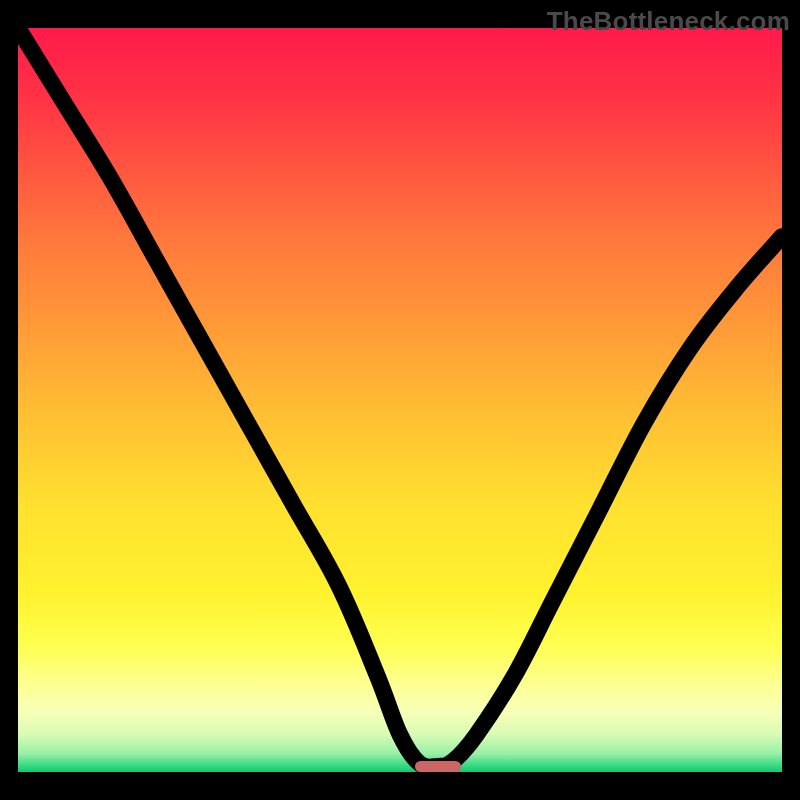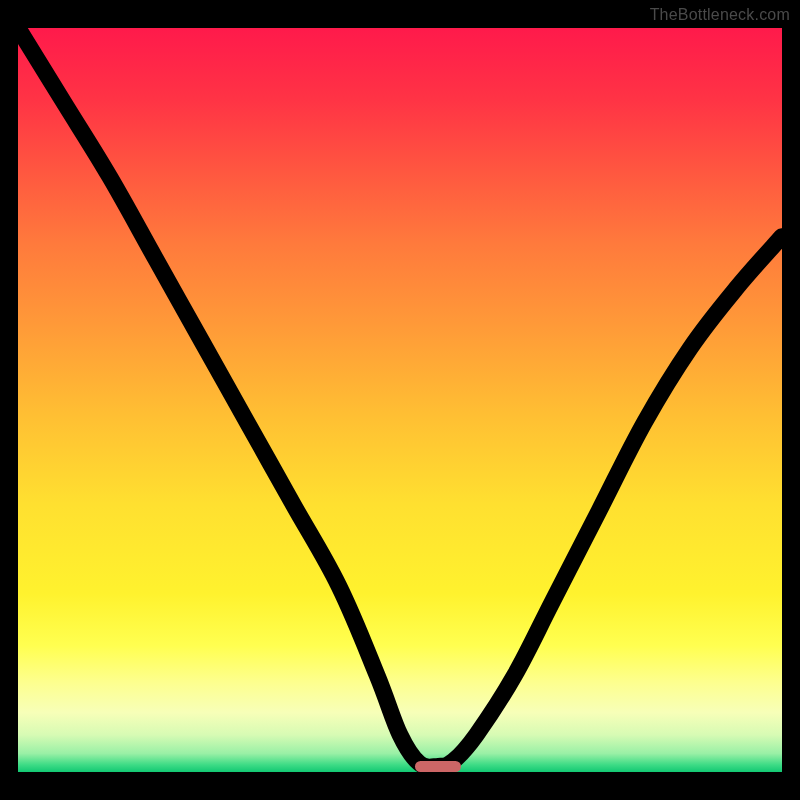--- a/index.html
+++ b/index.html
@@ -15,22 +15,22 @@
     position: relative;
     width: 800px;
     height: 800px;
     background: #000;
   }
   .watermark {
     position: absolute;
     top: 6px;
     right: 10px;
     color: #4a4a4a;
-    font-size: 16px;
-    font-weight: 400;
+    font-size: 26px;
+    font-weight: 700;
     letter-spacing: 0.2px;
     z-index: 10;
     user-select: none;
   }
   .plot-area {
     position: absolute;
     left: 18px;
     top: 28px;
     width: 764px;
     height: 744px;

